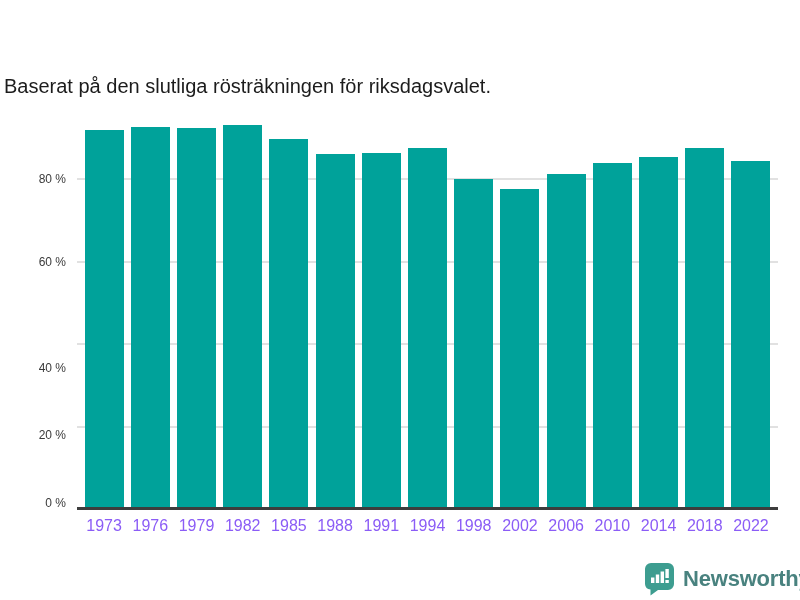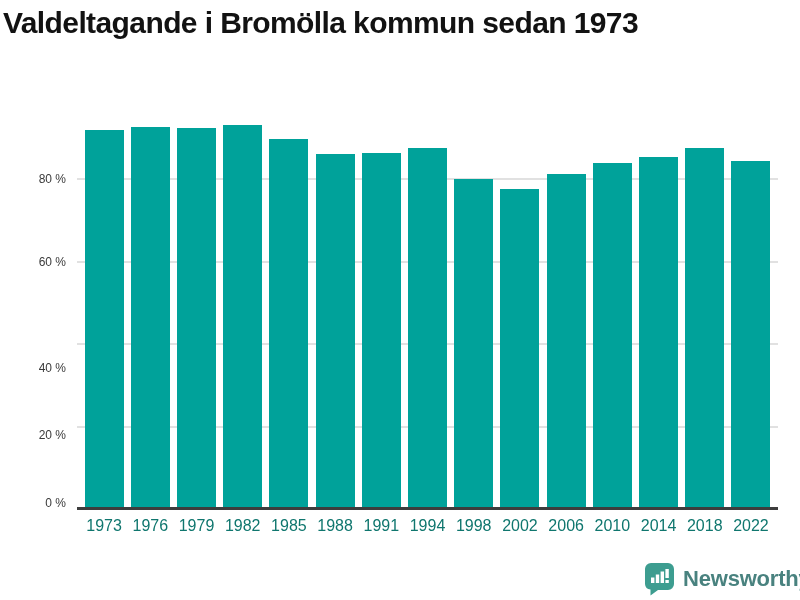--- a/index.html
+++ b/index.html
@@ -39,36 +39,36 @@
   }
   .bar-slot {
     flex:1; display:flex; justify-content:center; align-items:flex-end; height:100%;
   }
   .bar { width:39px; }
   .x-labels {
     position:absolute; left:77px; top:517px; width:701px;
     display:flex; padding:0 4px;
   }
   .x-label {
-    flex:1; text-align:center; font-size:16px; color:#0f766e;
+    flex:1; text-align:center; font-size:16px; color:#8b5cf6;
   }
   .brand {
     position:absolute; left:644px; top:562px; height:34px;
     display:flex; align-items:center;
   }
   .brand-text {
     margin-left:8px; font-size:22px; font-weight:600; color:#49827f;
     letter-spacing:-0.2px;
   }
 </style>
 </head>
 <body>
 
 <div class="page">
-  <h1 class="title">Valdeltagande i Bromölla kommun sedan 1973</h1>
+  <p class="subtitle">Baserat på den slutliga rösträkningen för riksdagsvalet.</p>
 
   <div class="chart">
     <div>
         <div class="y-label" style="top: 493px;">0 %</div>
         <div class="gridline" style="top: 425.576px; background: rgb(225, 225, 225);"></div>
         <div class="y-label" style="top: 417px; margin-top: 8px;">20 %</div>
         <div class="gridline" style="top: 343.152px; background: rgb(225, 225, 225);"></div>
         <div class="y-label" style="top: 334.152px; margin-top: 24px;">40 %</div>
         <div class="gridline" style="top: 260.728px; background: rgb(225, 225, 225);"></div>
         <div class="y-label" style="top: 251.728px;">60 %</div>

